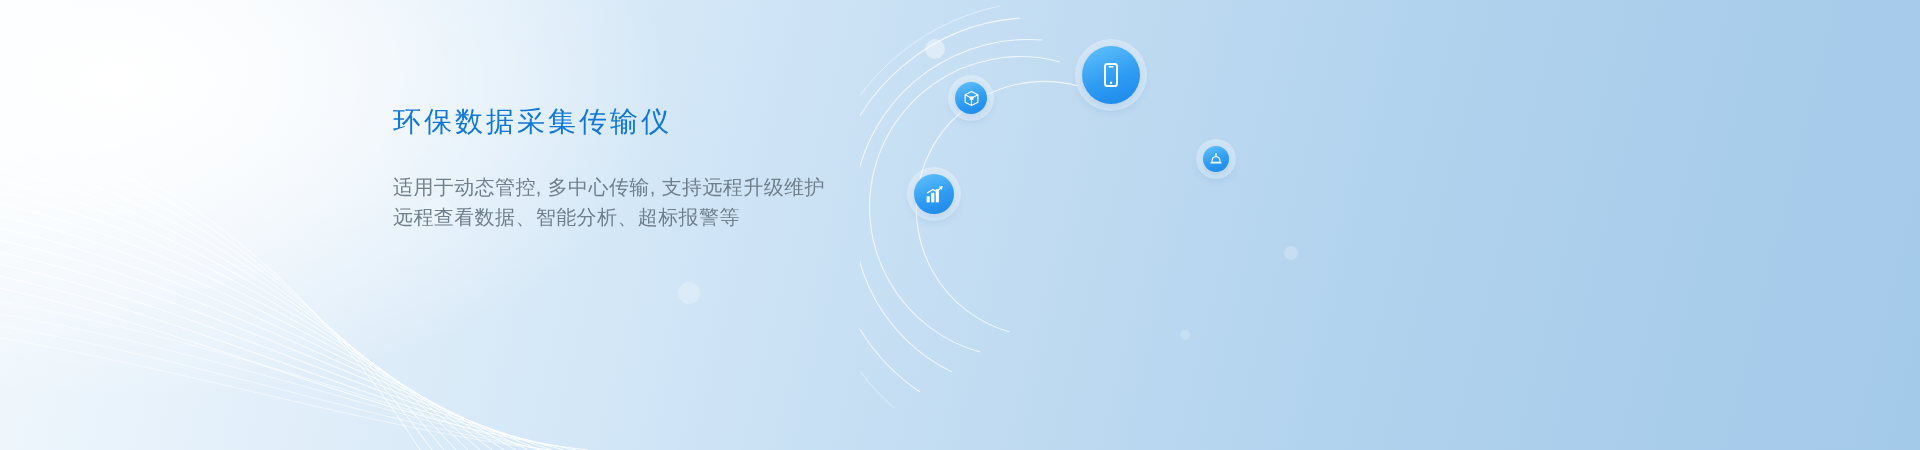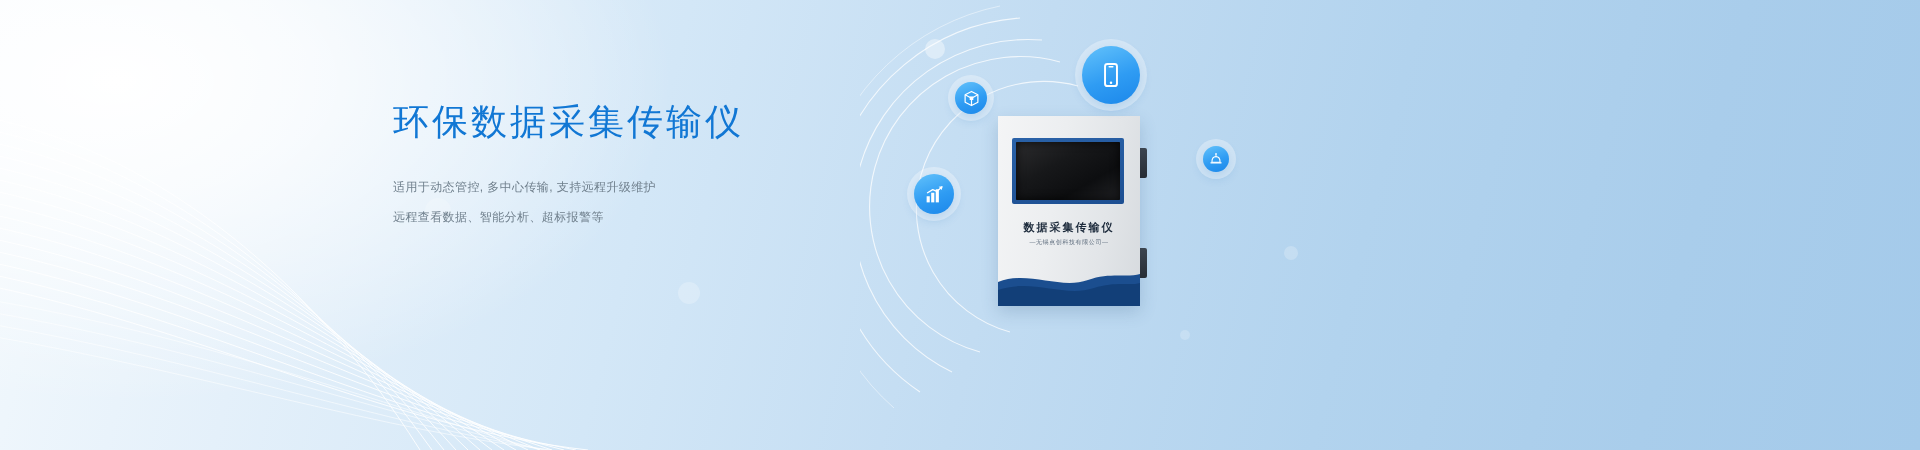--- a/index.html
+++ b/index.html
@@ -13,25 +13,25 @@
       radial-gradient(ellipse 900px 520px at 6% 18%, #ffffff 0%, rgba(255,255,255,0.75) 22%, rgba(236,245,252,0.0) 62%),
       linear-gradient(104deg,#f3f9fd 0%, #e4f0fa 16%, #d3e7f7 34%, #c2dcf2 52%, #b2d3ee 70%, #a9cdeb 86%, #a4caea 100%);
   }
   
   .swoosh{position:absolute;left:0;top:0;width:620px;height:450px;pointer-events:none;}
   
   .bubble{position:absolute;border-radius:50%;background:rgba(255,255,255,0.40);}
   
   .text-block{position:absolute;left:393px;top:96px;width:520px;}
   .hero-title{
-    font-size:36px;line-height:52px;color:#1177d4;letter-spacing:3px;
+    font-size:28px;line-height:52px;color:#1177d4;letter-spacing:3px;
     font-weight:400;margin:0 0 26px 0;white-space:nowrap;font-family:Liberation Serif, serif;
   }
   .hero-line{
-    font-size:12px;line-height:26px;color:#6f7f8c;letter-spacing:0.4px;
+    font-size:20px;line-height:26px;color:#6f7f8c;letter-spacing:0.4px;
     margin:0 0 4px 0;white-space:nowrap;font-weight:400;
   }
   
   .product-area{position:absolute;left:860px;top:0;width:460px;height:450px;}
   .rings{position:absolute;left:0;top:0;width:460px;height:450px;}
   
   .device{
     position:absolute;left:138px;top:116px;width:142px;height:190px;
     background:linear-gradient(100deg,#f4f5f6 0%,#eceef0 40%,#e2e5e8 72%,#d6dade 100%);
     box-shadow:0 6px 16px rgba(40,80,120,0.20);
@@ -125,38 +125,20 @@
         <path d="M160,18 A205,205 0 0 0 60,392"></path>
         <path d="M182,40 A175,175 0 0 0 92,372"></path>
         <path d="M200,62 A148,148 0 0 0 120,352"></path>
         <path d="M218,86 A120,120 0 0 0 150,332"></path>
       </g>
       <g fill="none" stroke="#ffffff" stroke-opacity="0.45" stroke-width="1">
         <path d="M140,6 A232,232 0 0 0 34,408"></path>
       </g>
     </svg>
 
-    <div class="device">
-      <div class="device-side"></div>
-      <div class="device-side2"></div>
-
-      <div class="screen-bezel">
-        <div class="screen-glass"></div>
-      </div>
-
-      <div class="device-brand">数据采集传输仪</div>
-      <div class="device-sub">—无锡点创科技有限公司—</div>
-
-      <div class="device-footer">
-        <svg viewBox="0 0 142 38" preserveAspectRatio="none" style="display:block;width:100%;height:100%;">
-          <path d="M0,14 C30,2 62,22 90,12 C112,4 130,10 142,6 L142,38 L0,38 Z" fill="#1b4e8f"></path>
-          <path d="M0,22 C34,10 66,30 96,20 C118,13 132,18 142,15 L142,38 L0,38 Z" fill="#11archive" style="fill:#123f78;"></path>
-        </svg>
-      </div>
-    </div>
 
     <div class="badge" style="left:95px;top:82px;width:32px;height:32px;">
       <svg width="17" height="17" viewBox="0 0 24 24">
         <path d="M12 2 L21 6.8 L21 17.2 L12 22 L3 17.2 L3 6.8 Z" fill="none" stroke="#ffffff" stroke-width="1.7" stroke-linejoin="round"></path>
         <path d="M3 6.8 L12 11.6 L21 6.8" fill="none" stroke="#ffffff" stroke-width="1.7" stroke-linejoin="round"></path>
         <path d="M12 11.6 L12 22" fill="none" stroke="#ffffff" stroke-width="1.7"></path>
         <rect x="9.4" y="9.1" width="5.2" height="5" fill="#ffffff"></rect>
       </svg>
     </div>
 

